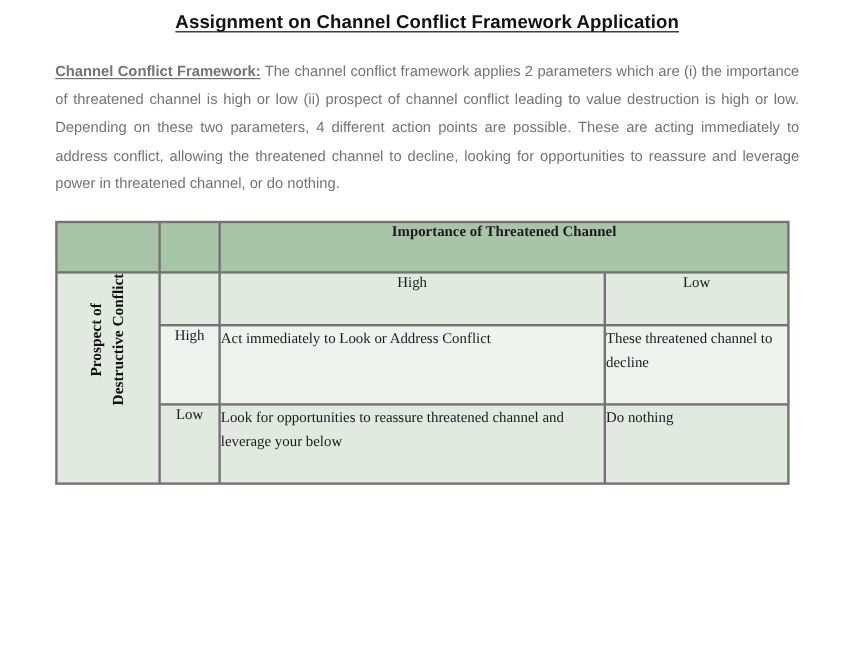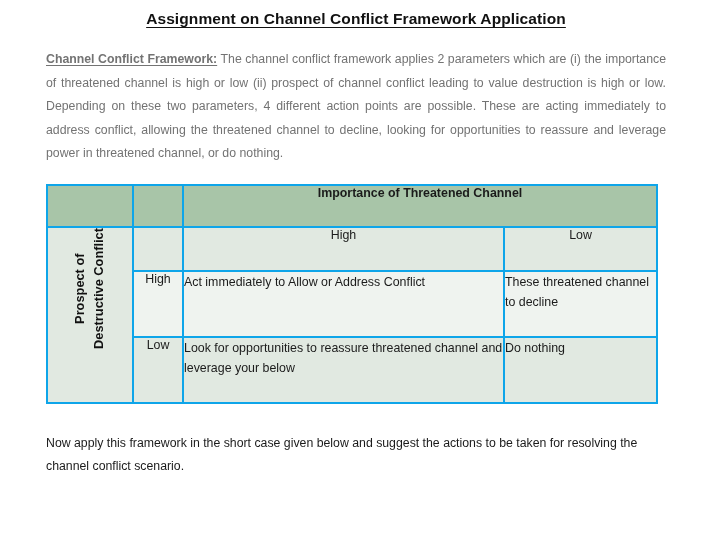--- a/index.html
+++ b/index.html
@@ -53,21 +53,22 @@
   
   .matrix-wrap {
     padding-top: 18px;
   }
 
   table.matrix {
     width: 606px;
     border-collapse: separate;
     border-spacing: 2px;
     table-layout: fixed;
-    background: #0ea5e9;
+    background: #737373;
+    font-family: Liberation Serif, serif;
   }
 
   table.matrix td {
     padding: 0;
     vertical-align: top;
     font-size: 12.4px;
     color: #1b1b1b;
   }
 
   
@@ -168,28 +169,27 @@
             <span class="rot-inner">Prospect of
 Destructive Conflict</span>
           </td>
           <td class="sh-mid sub-hdr"></td>
           <td class="sh-mid sub-hdr">High</td>
           <td class="sh-mid sub-hdr">Low</td>
         </tr>
 
         <tr class="row-high">
           <td class="sh-light lvl-cell">High</td>
-          <td class="sh-light body-cell">Act immediately to Allow or Address Conflict</td>
+          <td class="sh-light body-cell">Act immediately to Look or Address Conflict</td>
           <td class="sh-light body-cell">These threatened channel to decline</td>
         </tr>
 
         <tr class="row-low">
           <td class="sh-mid lvl-cell">Low</td>
           <td class="sh-mid body-cell">Look for opportunities to reassure threatened channel and leverage your below</td>
           <td class="sh-mid body-cell">Do nothing</td>
         </tr>
       </tbody>
     </table>
   </div>
 
-  <p class="outro-para">Now apply this framework in the short case given below and suggest the actions to be taken for resolving the channel conflict scenario.</p>
 
 </div>
 
 </body></html>

